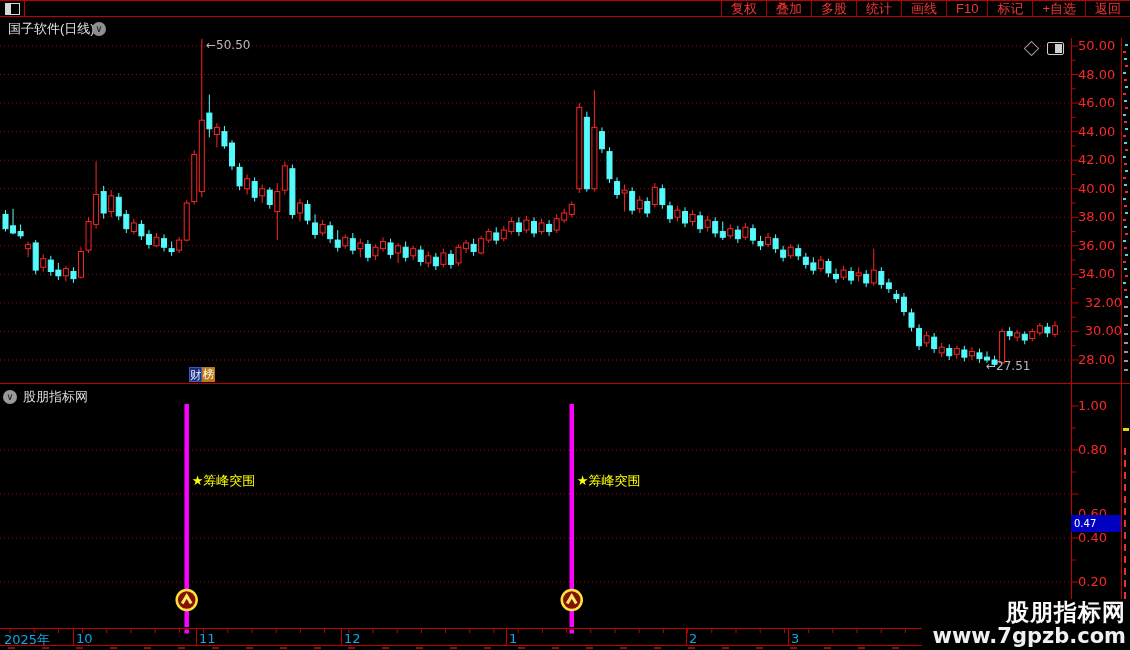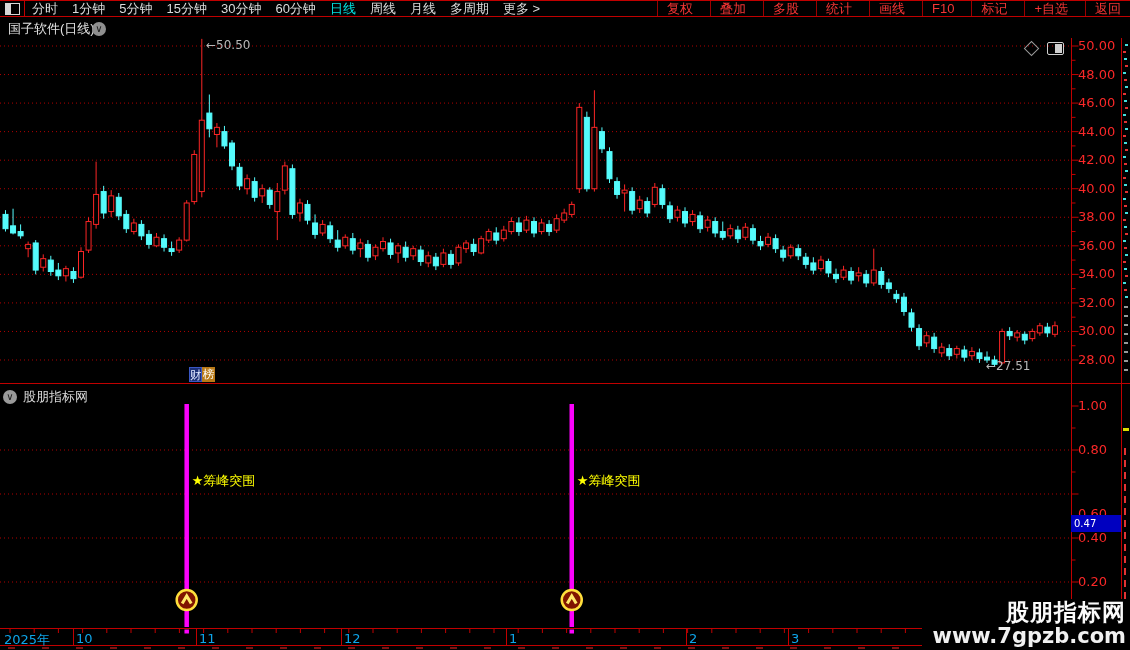--- a/index.html
+++ b/index.html
@@ -8,21 +8,21 @@
   
   .topbar{position:absolute;left:0;top:0;width:1130px;height:17px;background:#000;
           border-top:1px solid #c00000;border-bottom:1px solid #c00000;box-sizing:border-box;z-index:5;}
   .winiconcell{position:absolute;left:0;top:0;width:24px;height:15px;border-right:1px solid #c00000;
           display:flex;align-items:center;justify-content:center;}
   .halfsq{position:relative;width:13px;height:10px;border:1px solid #d8d8d8;display:inline-block;}
   .halfsq i{position:absolute;left:0;top:0;width:5px;height:100%;background:#d8d8d8;}
   .periods{position:absolute;left:25px;top:0;height:15px;display:flex;}
   .period{padding:0 7px;line-height:15px;font-size:13px;color:#dcdcdc;white-space:nowrap;cursor:default;}
   .period.active{color:#00e5e5;}
-  .actions{position:absolute;right:0;top:0;height:15px;display:flex;gap:8px;}
+  .actions{position:absolute;right:0;top:0;height:15px;display:flex;}
   .action{padding:0 9px;line-height:15px;font-size:13px;color:#f53535;border-left:1px solid #9c0000;white-space:nowrap;}
   
   .titlerow{position:absolute;left:0;top:18px;width:1130px;height:20px;z-index:5;}
   .charttitle{position:absolute;left:8px;top:2px;font-size:13px;color:#e2e2e2;}
   .chev{position:absolute;width:14px;height:14px;border-radius:50%;background:#8f8f8f;color:#1a1a1a;
         font-size:10px;line-height:13px;text-align:center;}
   .chev.t{left:92px;top:4px;}
   .diamond{position:absolute;left:1026px;top:25px;width:9px;height:9px;border:1px solid #9a9a9a;transform:rotate(45deg);}
   .sqicon{position:absolute;left:1047px;top:24px;width:15px;height:11px;border:1px solid #d0d0d0;border-radius:2px;}
   .sqicon i{position:absolute;right:1px;top:1px;bottom:1px;width:7px;background:#d0d0d0;}
@@ -536,33 +536,20 @@
       <rect x="926" y="647" width="7" height="2" fill="#7c1212"></rect>
       <rect x="960" y="647" width="7" height="2" fill="#7c1212"></rect>
     </svg>
 
   <div class="topbar">
     <div class="winiconcell">
         <span class="halfsq">
           <i></i>
         </span>
       </div>
-    <div class="periods" id="periods">
-        <div class="period">分时</div>
-        <div class="period">1分钟</div>
-        <div class="period">5分钟</div>
-        <div class="period">15分钟</div>
-        <div class="period">30分钟</div>
-        <div class="period">60分钟</div>
-        <div class="period active">日线</div>
-        <div class="period">周线</div>
-        <div class="period">月线</div>
-        <div class="period">多周期</div>
-        <div class="period">更多 &gt;</div>
-      </div>
     <div class="actions" id="actions">
         <div class="action">复权</div>
         <div class="action">叠加</div>
         <div class="action">多股</div>
         <div class="action">统计</div>
         <div class="action">画线</div>
         <div class="action">F10</div>
         <div class="action">标记</div>
         <div class="action">+自选</div>
         <div class="action">返回</div>
@@ -596,22 +583,22 @@
   <div id="pricelabels">
       <div class="pricelabel" style="top:38px;">50.00</div>
       <div class="pricelabel" style="top:66.5454px;">48.00</div>
       <div class="pricelabel" style="top:95.0908px;">46.00</div>
       <div class="pricelabel" style="top:123.6362px;">44.00</div>
       <div class="pricelabel" style="top:152.1816px;">42.00</div>
       <div class="pricelabel" style="top:180.727px;">40.00</div>
       <div class="pricelabel" style="top:209.2724px;">38.00</div>
       <div class="pricelabel" style="top:237.8178px;">36.00</div>
       <div class="pricelabel" style="top:266.3632px;">34.00</div>
-      <div class="pricelabel" style="top:294.9086px;">32.00</div>
-      <div class="pricelabel" style="top:323.454px;">30.00</div>
+      <div class="pricelabel" style="top:294.9086px;text-align:right;">32.00</div>
+      <div class="pricelabel" style="top:323.454px;text-align:right;">30.00</div>
       <div class="pricelabel" style="top:351.99940000000004px;">28.00</div>
     </div>
   <div id="sublabels">
       <div class="pricelabel" style="top:398px;">1.00</div>
       <div class="pricelabel" style="top:442px;">0.80</div>
       <div class="pricelabel" style="top:486px;margin-top:20px;">0.60</div>
       <div class="pricelabel" style="top:530px;">0.40</div>
       <div class="pricelabel" style="top:574px;">0.20</div>
     </div>
   <div id="siglabels">

